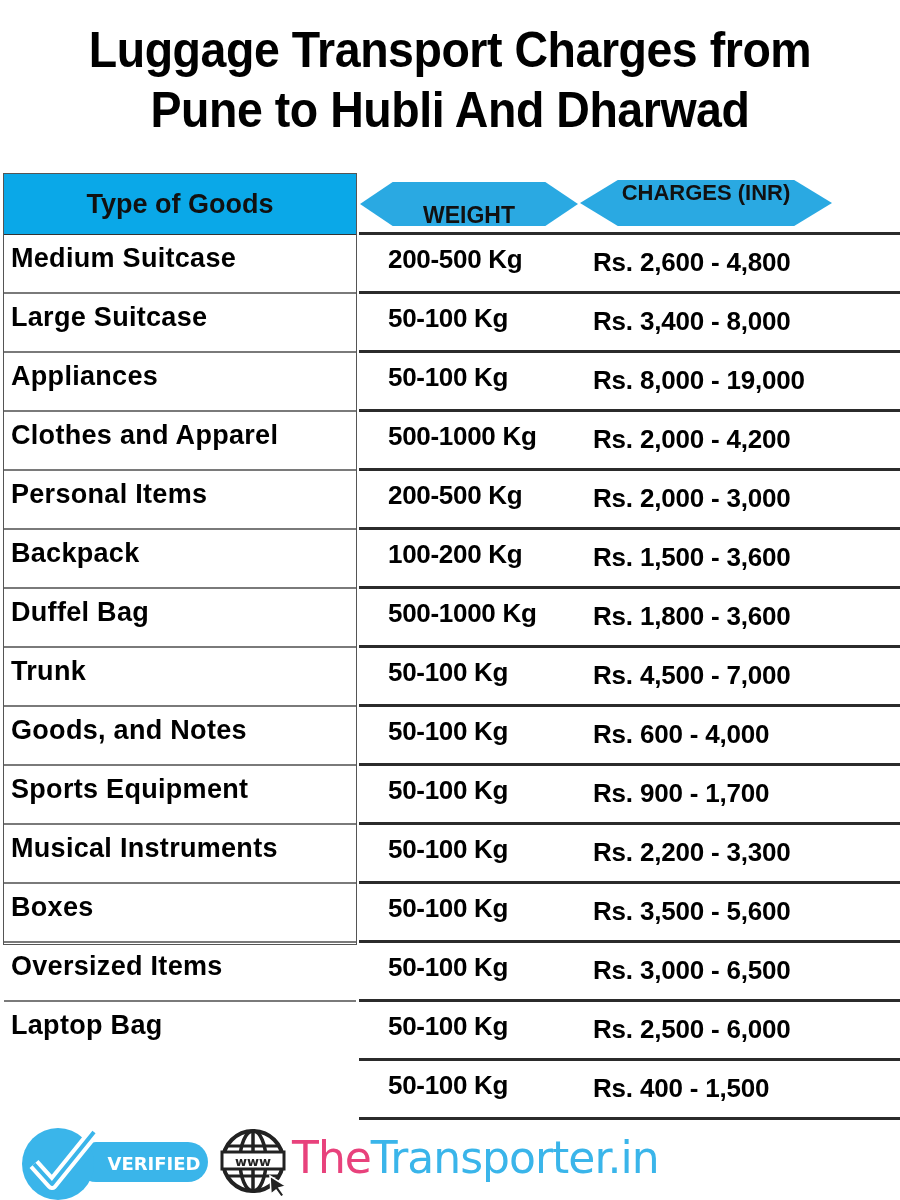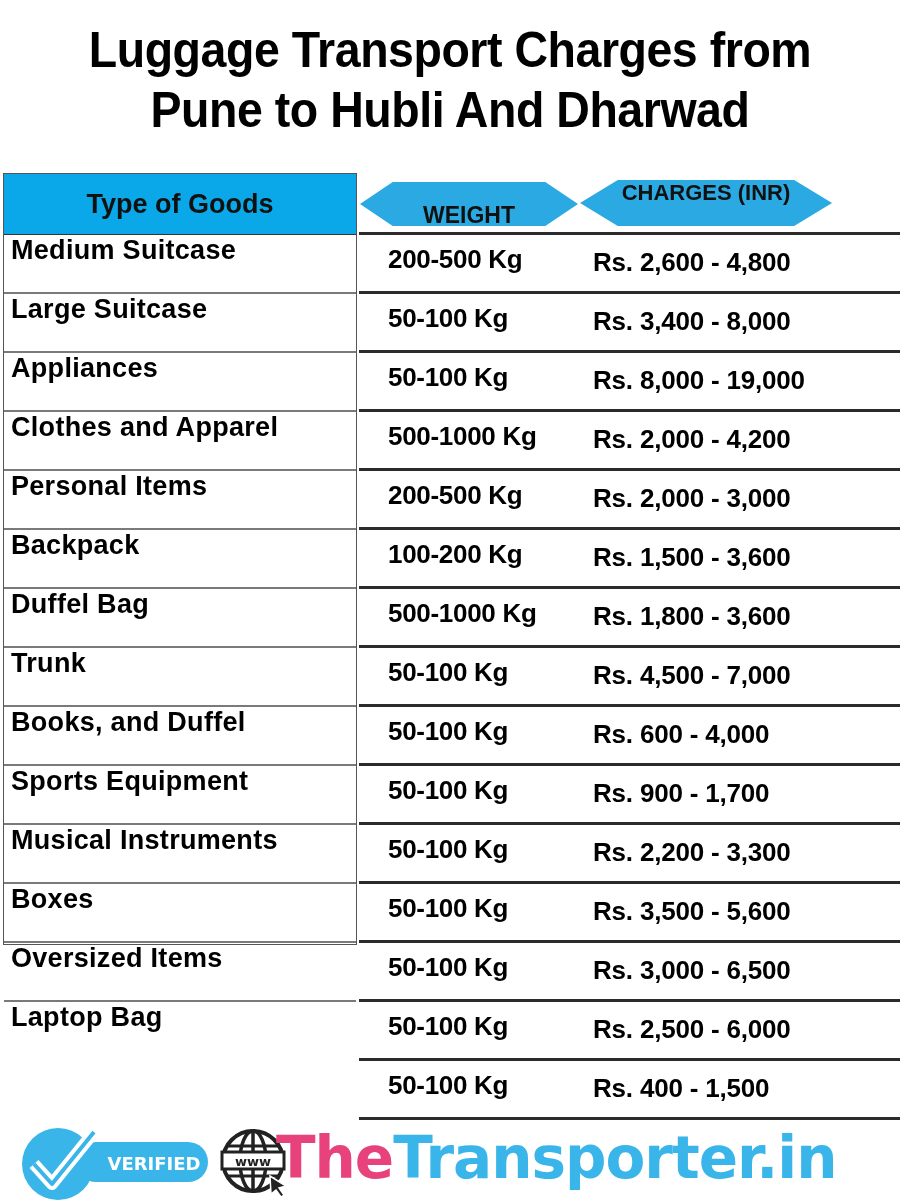--- a/index.html
+++ b/index.html
@@ -17,21 +17,21 @@
     position: absolute; left: 3px; top: 173px; width: 354px; height: 772px;
     border: 1px solid #555;
   }
   .goods-header {
     height: 61px; background: #0aa8e8; border-bottom: 1px solid #333;
     display: flex; align-items: center; justify-content: center;
     font-weight: bold; font-size: 27px; color: #111;
   }
   .goods-row {
     height: 59px; border-bottom: 2px solid #7a7a7a;
-    font-weight: bold; font-size: 27px; padding-left: 7px; 
+    font-weight: bold; font-size: 27px; padding-left: 7px; padding-top: 8px;
     letter-spacing: 0.3px;
   }
   .goods-row:last-child { border-bottom: none; }
 
   
   .pill {
     position: absolute; height: 44px; background: #2aa9e2;
     clip-path: polygon(0 50%, 15% 0, 85% 0, 100% 50%, 85% 100%, 15% 100%);
     display: flex; align-items: center; justify-content: center;
     font-weight: bold; font-size: 23px; color: #111;
@@ -46,22 +46,22 @@
   }
   .r-row .wt { position: absolute; left: 29px; top: 9px; letter-spacing: -0.3px; }
   .r-row .ch { position: absolute; left: 234px; top: 12px; letter-spacing: -0.2px; }
   .right-rows .end-line { height: 3px; background: #2b2b2b; }
 
   
   .footer { position: absolute; left: 0; top: 1118px; width: 900px; height: 82px; }
   .verified { position: absolute; left: 18px; top: 6px; width: 192px; height: 76px; }
   .globe { position: absolute; left: 220px; top: 10px; width: 70px; height: 70px; }
   .brand {
-    position: absolute; left: 276px; top: -2px; font-family: "DejaVu Sans", sans-serif;
-    font-weight: bold; font-size: 58px; line-height: 84px; letter-spacing: -1px;
+    position: absolute; left: 292px; top: -2px; font-family: "DejaVu Sans", sans-serif;
+    font-weight: normal; font-size: 44px; line-height: 84px; letter-spacing: -1px;
   }
   .brand .the { color: #e8427c; }
   .brand .rest { color: #3ab5ea; }
 </style>
 </head>
 <body>
 
 <div class="title">
   <div>Luggage Transport Charges from</div>
   <div>Pune to Hubli And Dharwad</div>
@@ -70,21 +70,21 @@
 <div class="goods-col">
   <div class="goods-header">Type of Goods</div>
   <div class="goods-row">Medium Suitcase</div>
   <div class="goods-row">Large Suitcase</div>
   <div class="goods-row">Appliances</div>
   <div class="goods-row">Clothes and Apparel</div>
   <div class="goods-row">Personal Items</div>
   <div class="goods-row">Backpack</div>
   <div class="goods-row">Duffel Bag</div>
   <div class="goods-row">Trunk</div>
-  <div class="goods-row">Books, and Duffel</div>
+  <div class="goods-row">Goods, and Notes</div>
   <div class="goods-row">Sports Equipment</div>
   <div class="goods-row">Musical Instruments</div>
   <div class="goods-row">Boxes</div>
   <div class="goods-row">Oversized Items</div>
   <div class="goods-row">Laptop Bag</div>
 </div>
 
 <div class="pill weight">WEIGHT</div>
 <div class="pill charges">CHARGES (INR)</div>
 

